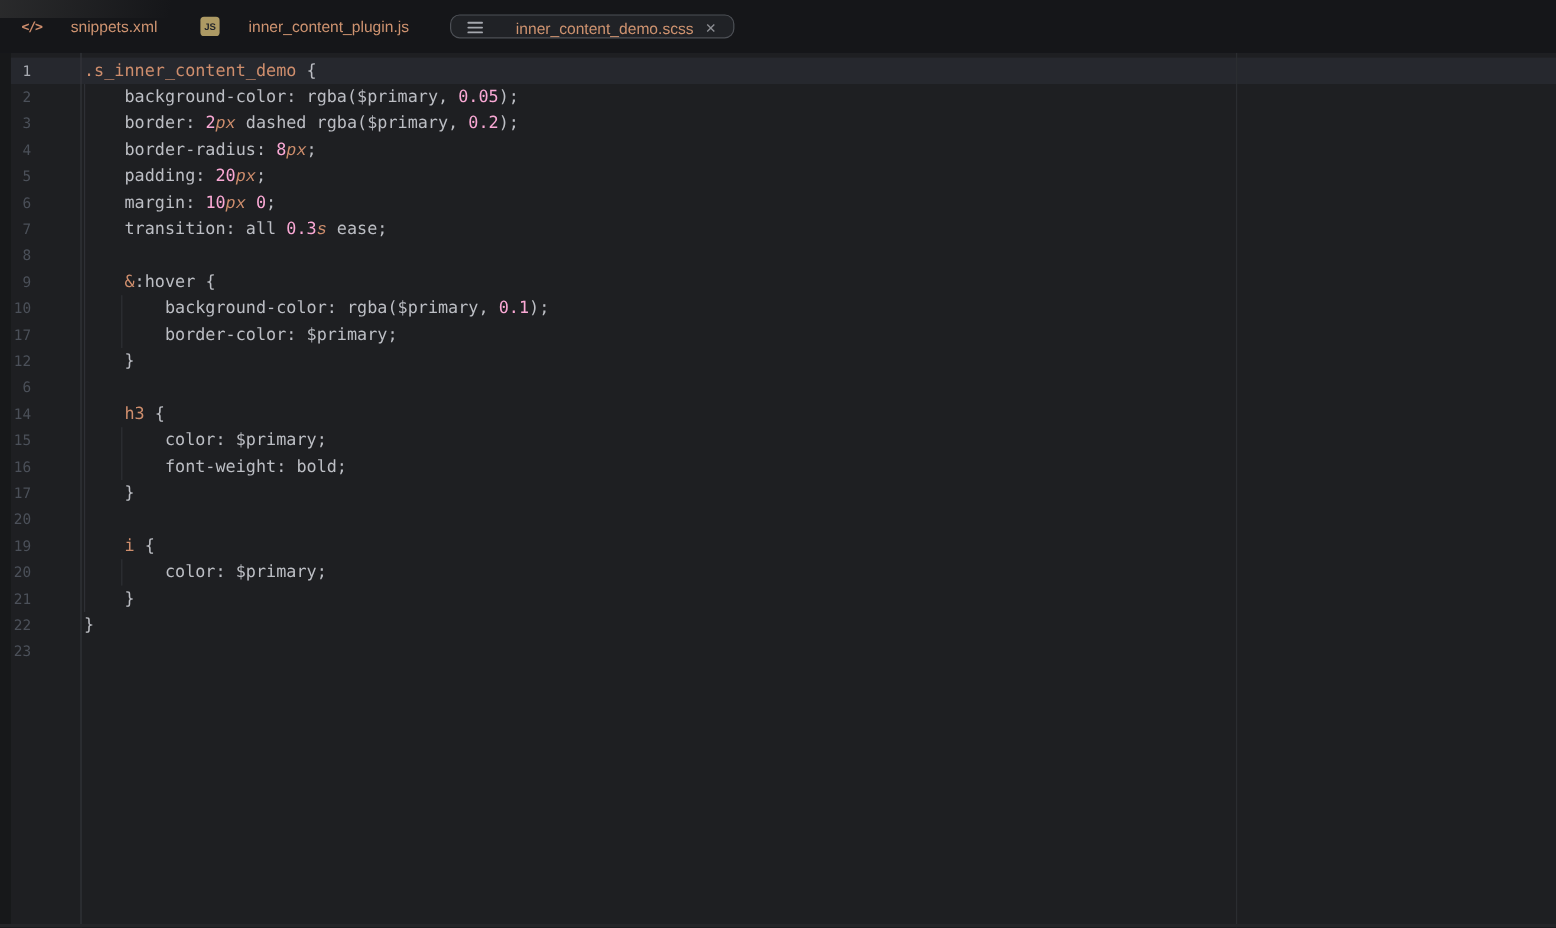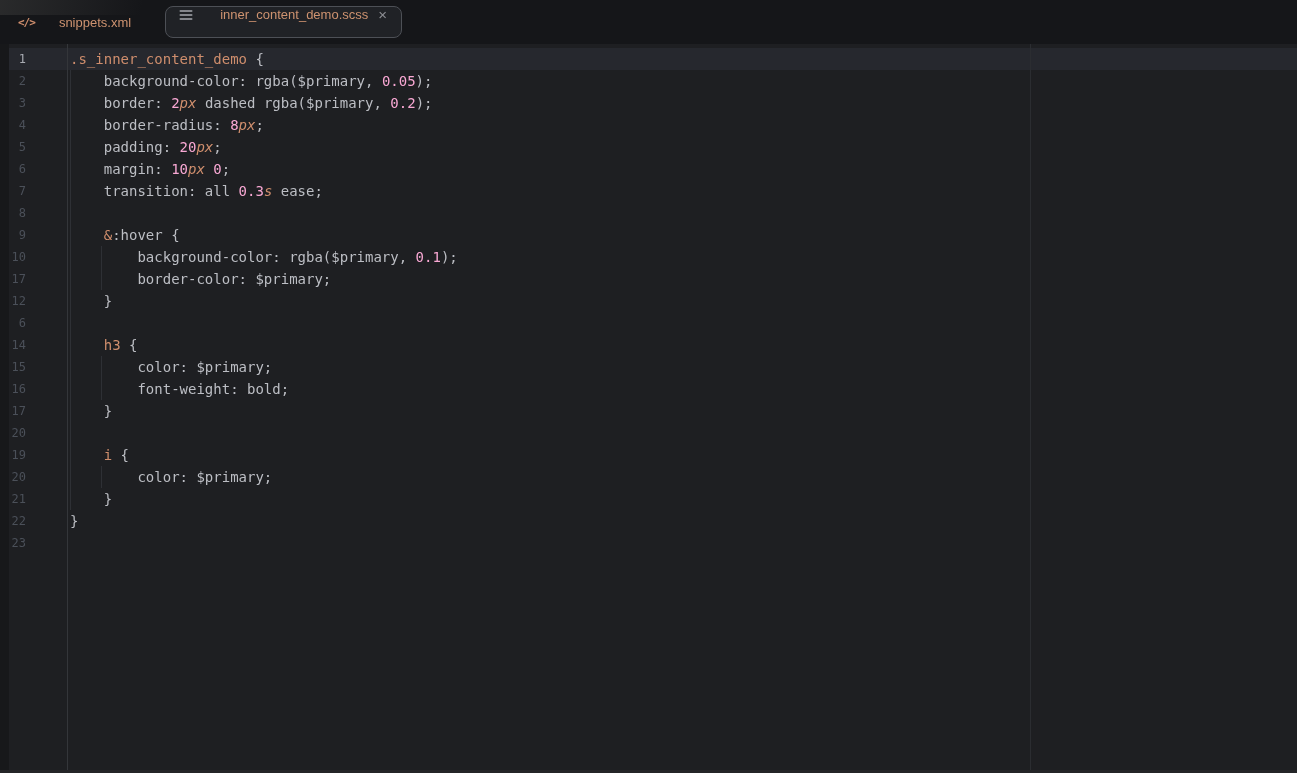--- a/index.html
+++ b/index.html
@@ -33,24 +33,24 @@
     font-size:11px; font-weight:bold; color:#CF8E6D; letter-spacing:-1px;
   }
   .js-badge {
     width:16px; height:16px; border-radius:3px;
     background:#AD9A64; color:#24262B;
     font-size:8px; font-weight:bold;
     display:flex; align-items:center; justify-content:center;
   }
   .tab-active {
     margin-left:16px;
-    height:32px; padding:0 12px;
+    height:20px; padding:0 12px;
     border:1px solid #4D5056; border-radius:8px;
     background:#202226;
-    display:flex; align-items:flex-start; gap:8px;
+    display:flex; align-items:flex-end; gap:8px;
   }
   .tab-active .tab-label { color:#CE9370; }
   .scss-icon { display:block; }
   .tab-close {
     color:#8C8E93; font-size:15px; line-height:1;
     padding:0 2px; cursor:pointer;
   }
 
   
   #editor { position:absolute; top:44px; left:0; right:0; bottom:0; background:#1E1F22; }
@@ -80,21 +80,21 @@
   }
   #code {
     position:absolute; left:68px; top:4px; right:0;
     font-family:"DejaVu Sans Mono", monospace; font-size:14px;
     white-space:pre; z-index:3;
   }
   .code-line { height:22px; line-height:22px; padding-left:2px; }
   .tok-d   { color:#BCBEC4; }
   .tok-sel { color:#CF8E6D; }
   .tok-n   { color:#f9a8d4; }
-  .tok-u   { color:#CF8E6D; font-style:italic; }
+  .tok-u   { color:#CF8E6D; font-style:italic;font-family:Liberation Mono, monospace; }
   .indent-guide {
     position:absolute; width:1px; background:#2E3035;
   }
   #bottom-strip {
     position:absolute; left:0; right:0; bottom:0; height:3px;
     background:#242528; z-index:6;
   }
 </style>
 </head>
 <body>
@@ -102,20 +102,24 @@
 <div id="app">
 
   <div id="tabbar">
     <div class="corner-glow"></div>
 
     <div class="tab">
       <span class="xml-icon">&lt;/&gt;</span>
       <span class="tab-label">snippets.xml</span>
     </div>
 
+    <div class="tab">
+      <span class="js-badge">JS</span>
+      <span class="tab-label">inner_content_plugin.js</span>
+    </div>
 
     <div class="tab tab-active">
       <svg class="scss-icon" width="16" height="16" viewBox="0 0 16 16">
         <rect x="1.5" y="3.2" width="13" height="1.6" rx="0.8" fill="#A5A8AE"></rect>
         <rect x="1.5" y="7.2" width="13" height="1.6" rx="0.8" fill="#A5A8AE"></rect>
         <rect x="1.5" y="11.2" width="13" height="1.6" rx="0.8" fill="#A5A8AE"></rect>
       </svg>
       <span class="tab-label">inner_content_demo.scss</span>
       <span class="tab-close">×</span>
     </div>

